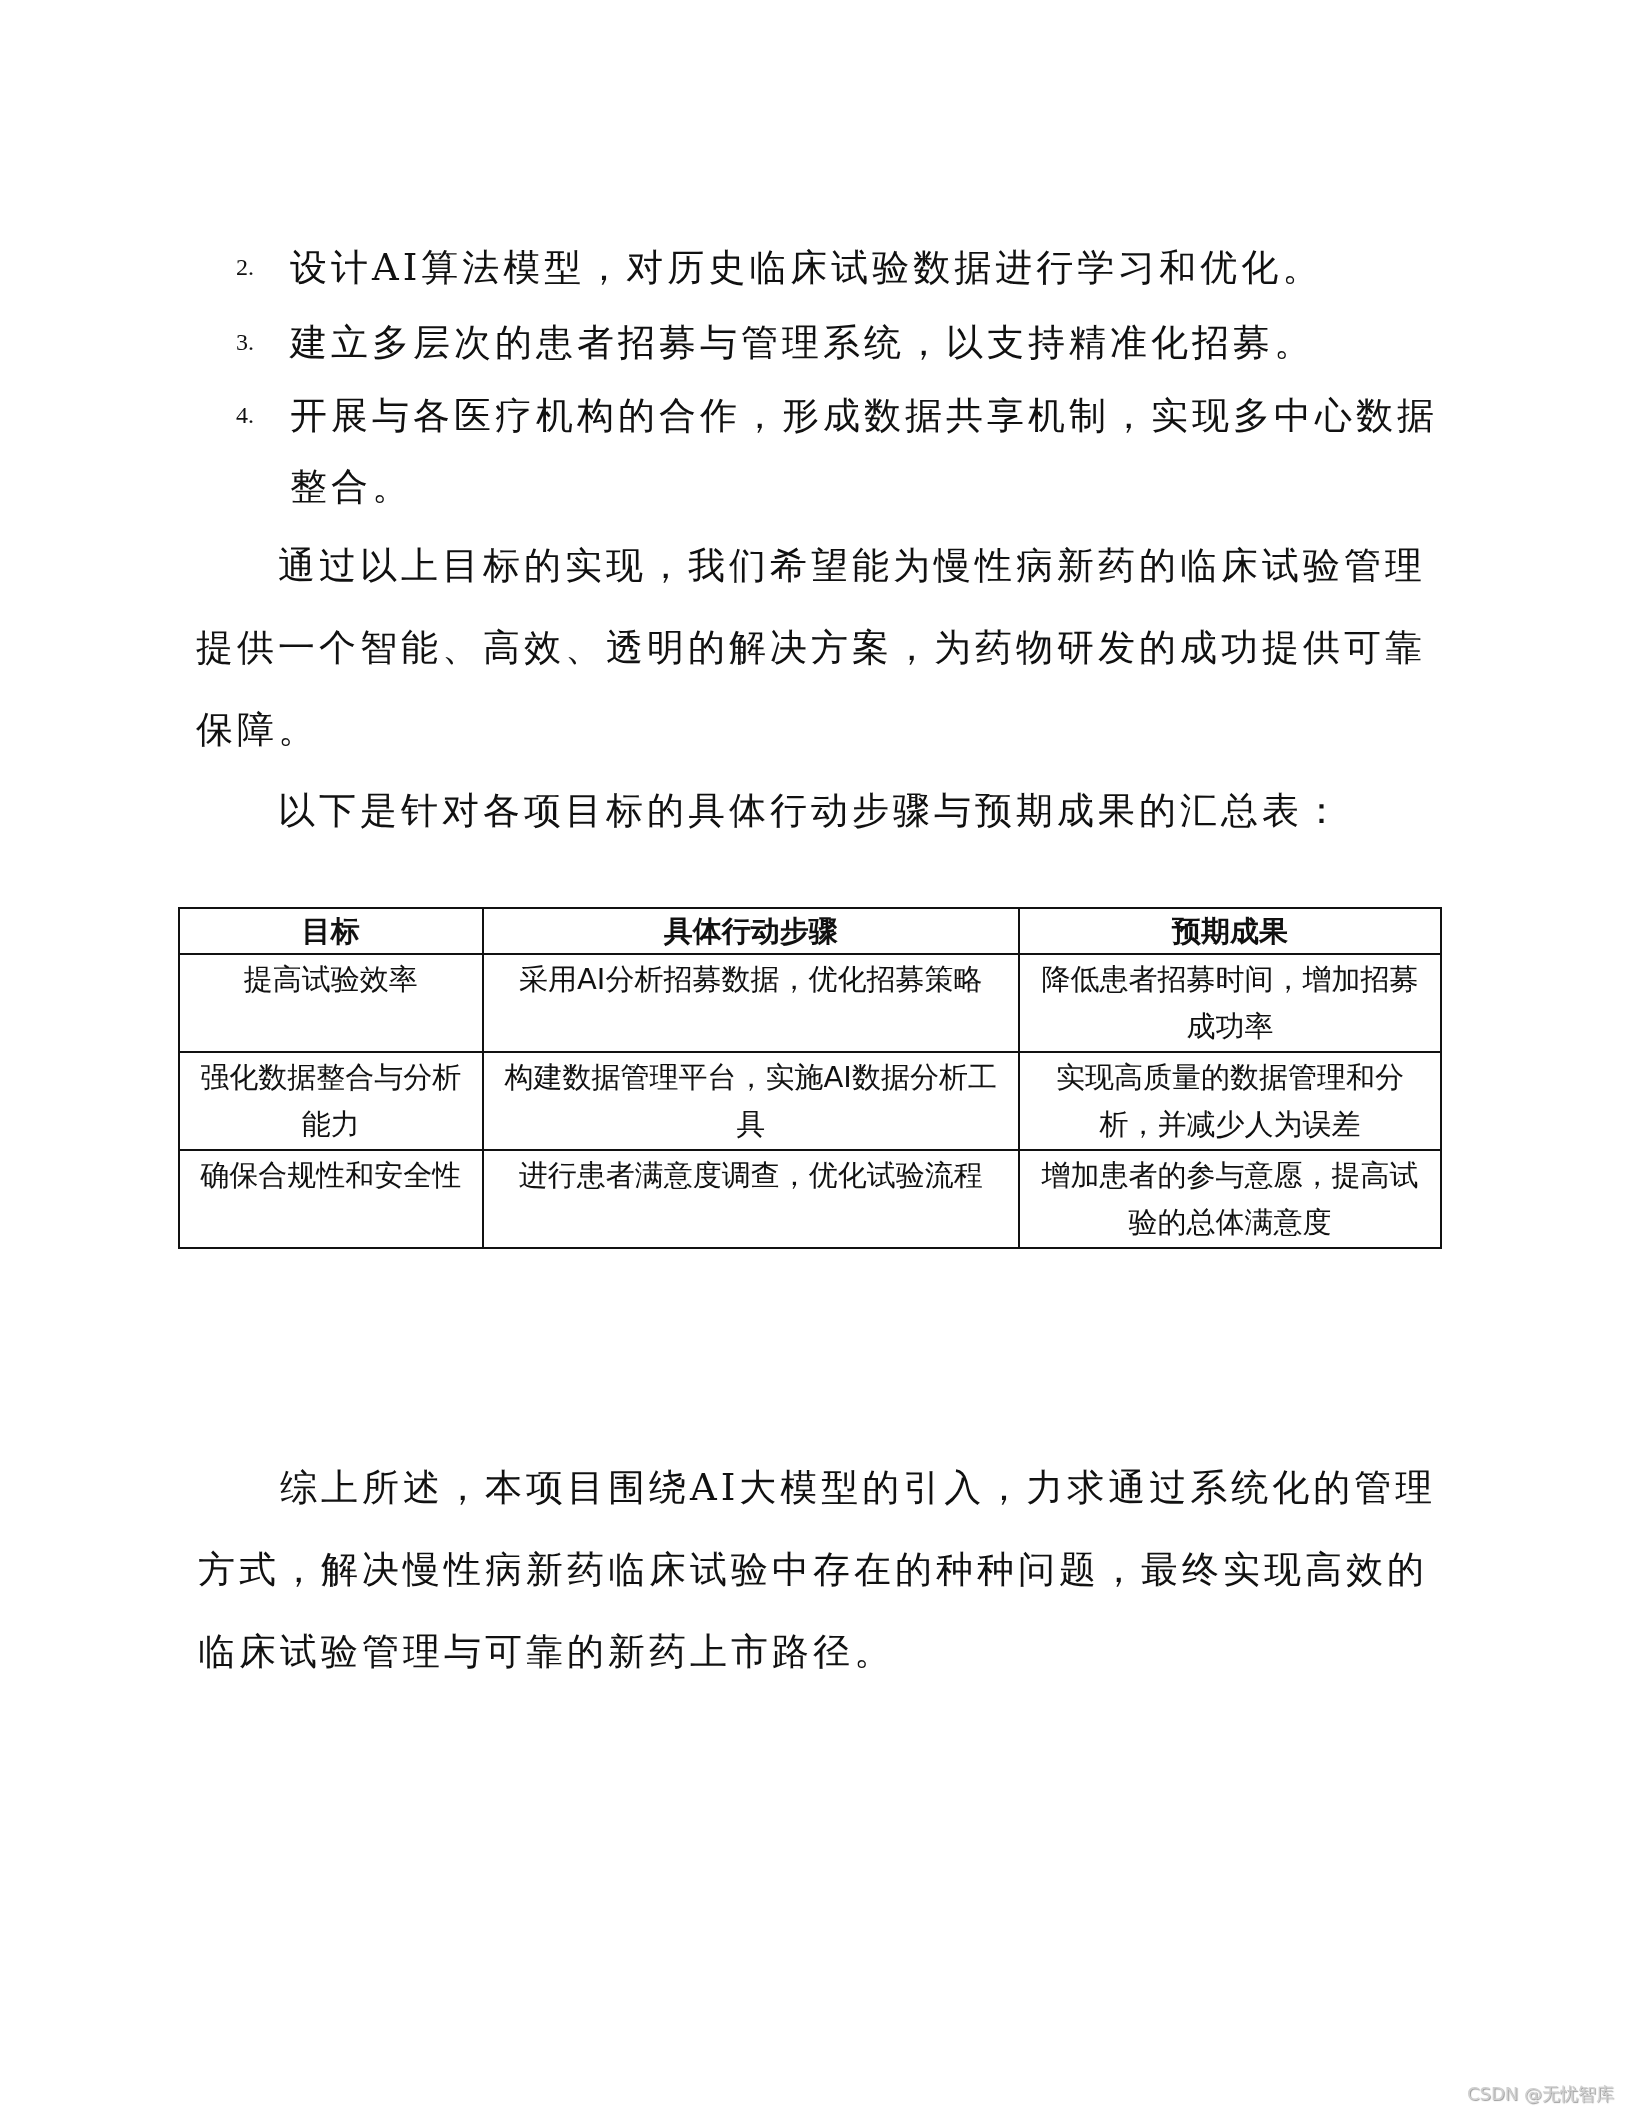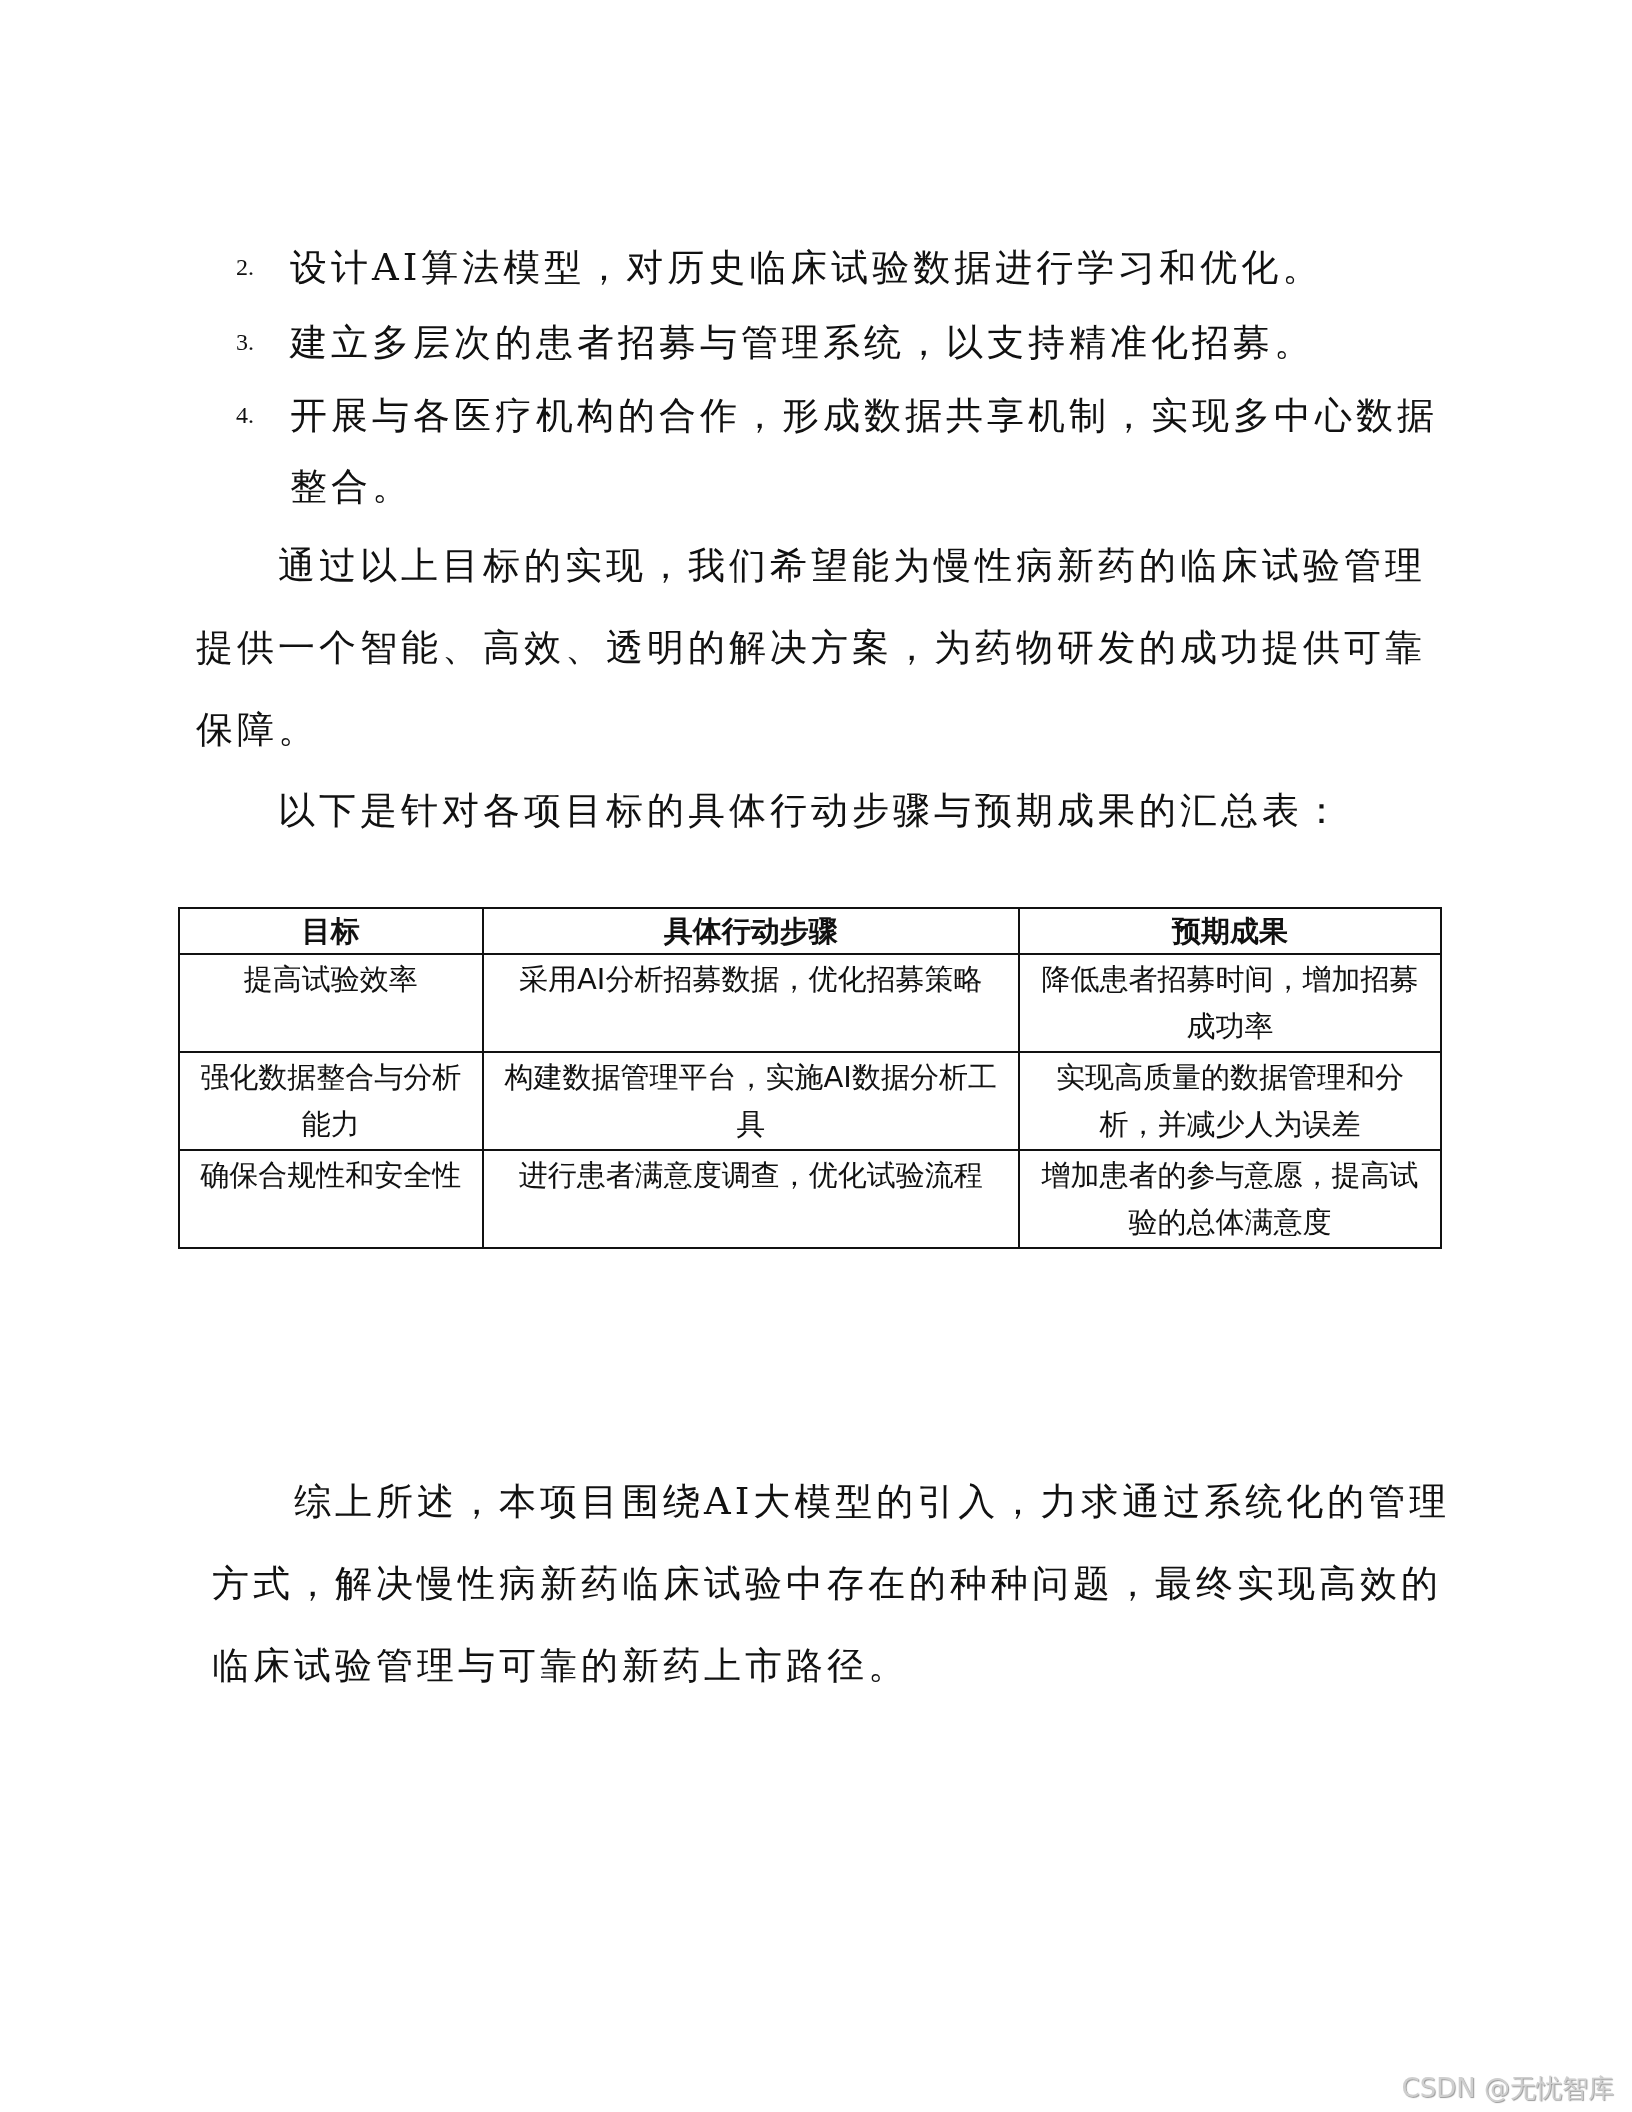--- a/index.html
+++ b/index.html
@@ -32,21 +32,21 @@
   table.summary th, table.summary td {
     border: 2px solid #111; text-align: center; vertical-align: top;
     padding: 1px 10px; line-height: 47px; font-weight: normal;
   }
   table.summary th { font-weight: bold; line-height: 40px; padding: 2px 10px; }
   .col1 { width: 283px; }
   .col2 { width: 517px; }
   .col3 { width: 402px; }
   .watermark {
     position: absolute; right: 18px; bottom: 6px;
-    font-family: "DejaVu Sans", sans-serif; font-size: 26px; color: #cfcfcf;
+    font-family: "DejaVu Sans", sans-serif; font-size: 18px; color: #cfcfcf;
     text-shadow: 1px 1px 1px #9a9a9a;
   }
 </style>
 </head>
 <body>
 
 <div class="page">
 
   <div class="list-item" style="top:230px;">
     <span class="list-num">2.</span>
@@ -85,16 +85,16 @@
         <td>实现高质量的数据管理和分析，并减少人为误差</td>
       </tr>
       <tr>
         <td>确保合规性和安全性</td>
         <td>进行患者满意度调查，优化试验流程</td>
         <td>增加患者的参与意愿，提高试验的总体满意度</td>
       </tr>
     </tbody>
   </table>
 
-  <p class="para" style="top:1445px; margin:16px;">综上所述，本项目围绕AI大模型的引入，力求通过系统化的管理方式，解决慢性病新药临床试验中存在的种种问题，最终实现高效的临床试验管理与可靠的新药上市路径。</p>
+  <p class="para" style="top:1445px; margin:2px;">综上所述，本项目围绕AI大模型的引入，力求通过系统化的管理方式，解决慢性病新药临床试验中存在的种种问题，最终实现高效的临床试验管理与可靠的新药上市路径。</p>
 
   <div class="watermark">CSDN @无忧智库</div>
 </div>
 
 </body></html>

